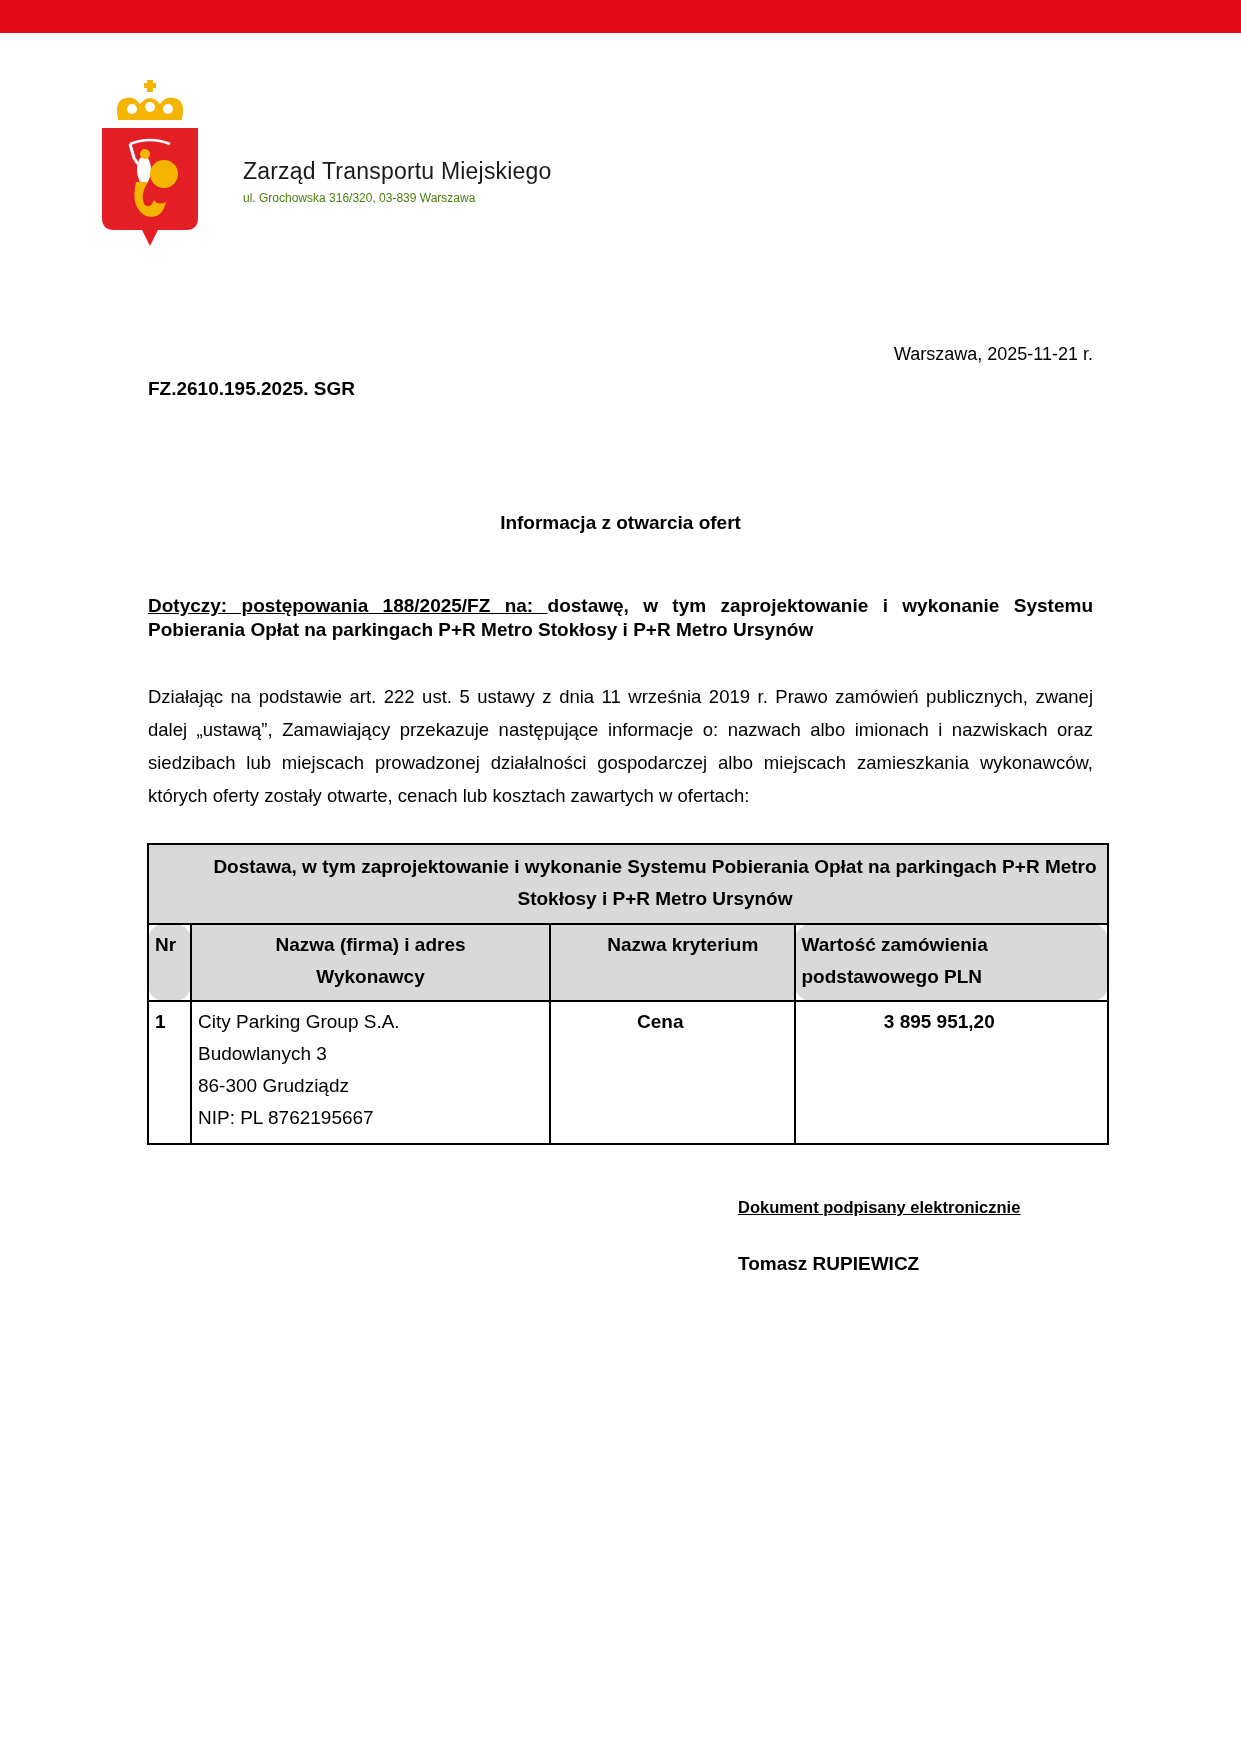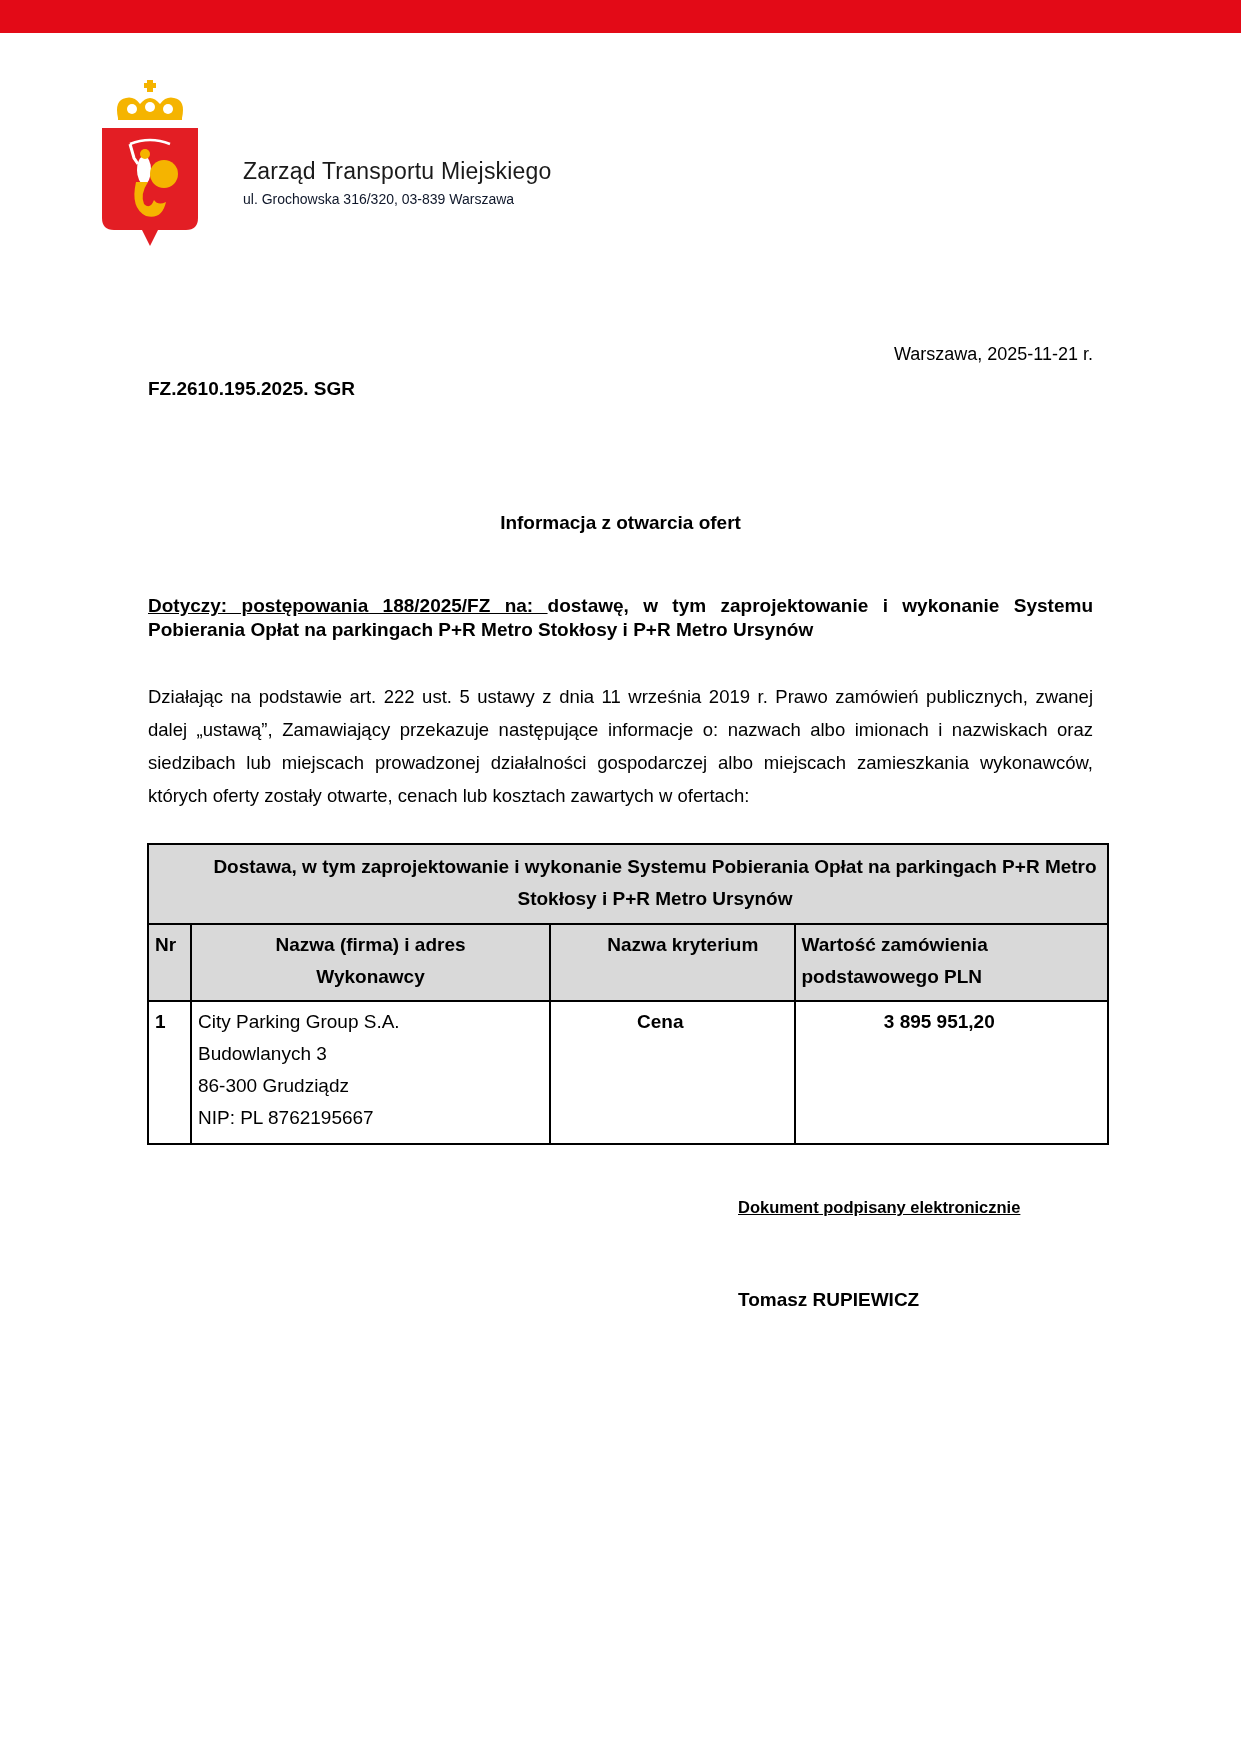--- a/index.html
+++ b/index.html
@@ -1,40 +1,40 @@
 <!DOCTYPE html>
 <html><head>
 <meta charset="utf-8">
 <style>
   * { box-sizing: border-box; margin: 0; padding: 0; }
   html, body { width: 1241px; height: 1754px; background: #ffffff; }
   body { position: relative; font-family: "Liberation Sans", "DejaVu Sans", sans-serif; color: #000; overflow: hidden; }
   .topbar { position: absolute; left: 0; top: 0; width: 1241px; height: 33px; background: #e30a17; }
   .logo { position: absolute; left: 100px; top: 78px; width: 100px; height: 170px; }
   .org-name { position: absolute; left: 243px; top: 158px; font-size: 23px; letter-spacing: 0.2px; color: #1a1a1a; }
-  .org-address { position: absolute; left: 243px; top: 191px; font-size: 14px; color: #0f172a; }
+  .org-address { position: absolute; left: 243px; top: 191px; font-size: 12px; color: #4d7c0f; }
   .body-text { font-size: 18.5px; line-height: 33px; }
   .date-line { position: absolute; right: 148px; top: 344px; font-size: 18px; }
   .ref-number { position: absolute; left: 148px; top: 378px; font-size: 19px; font-weight: bold; }
   .doc-title { position: absolute; left: 0; width: 1241px; top: 512px; text-align: center; font-size: 19px; font-weight: bold; }
   .subject { position: absolute; left: 148px; width: 945px; top: 594px; font-size: 19px; font-weight: bold; line-height: 24px; text-align: justify; }
   .subject .u { text-decoration: underline; }
   .intro { position: absolute; left: 148px; width: 945px; top: 680px; text-align: justify; }
   .offers-table { position: absolute; left: 147px; top: 843px; width: 962px; border-collapse: collapse; font-size: 19px; }
   .offers-table td, .offers-table th { border: 2px solid #000; vertical-align: top; }
   .offers-table .title-cell { background: #d9d9d9; font-weight: bold; text-align: center; line-height: 32px; padding: 6px 6px 4px 60px; height: 80px; }
   .offers-table .hdr { background: #d9d9d9; font-weight: bold; line-height: 32px; height: 77px; padding: 4px 6px; }
   .hdr.c { text-align: center; padding-left: 27px; }
-  .hdr.l { text-align: left; }
+  .hdr.l { text-align: left; border-radius: 16px; }
   .row-cell { line-height: 32px; padding: 4px 6px; height: 143px; }
   .row-cell.c { text-align: center; font-weight: bold; }
   .row-cell.nr { font-weight: bold; }
   .signature { position: absolute; left: 738px; top: 1198px; width: 360px; }
   .sig-note { font-size: 16.5px; font-weight: bold; text-decoration: underline; }
-  .sig-name { margin-top: 72px; font-size: 19px; font-weight: bold; }
+  .sig-name { margin-top: 36px; font-size: 19px; font-weight: bold; }
   .sig-role { margin-top: 4px; font-size: 14px; font-weight: bold; line-height: 24px; }
 </style>
 </head>
 <body>
 
 <div class="topbar"></div>
 
 <svg class="logo" viewBox="0 0 100 170">
 
   <rect x="47" y="2" width="6" height="12" fill="#f5b400"></rect>

